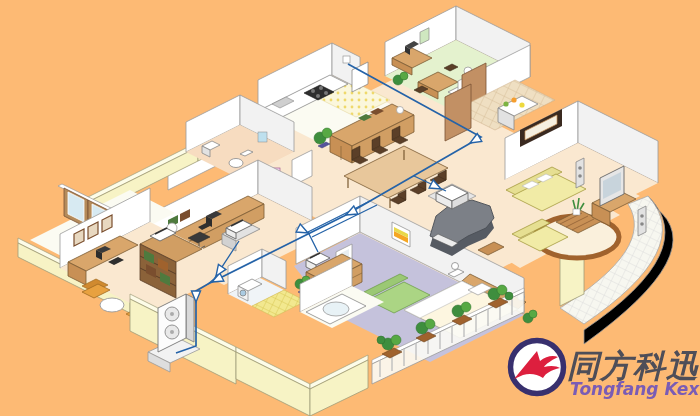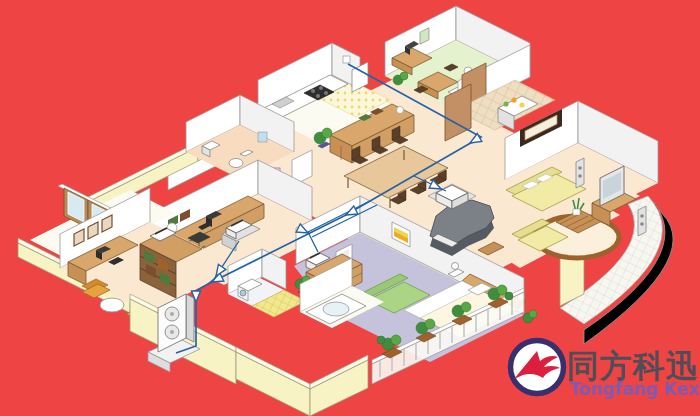--- a/index.html
+++ b/index.html
@@ -1,17 +1,17 @@
 <!DOCTYPE html>
 <html style="--cable: #2563a8; --wall-yellow: #f7f3c5; --floor-cream: #fae8d0; --floor-green: #e4f2ce; --floor-peach: #f7dcc0; --floor-lavender: #c5c2dc; --wood: #d9a66b; --sofa-yellow: #f1eba6; --sofa-green: #abd584; --piano-gray: #7c8087; --rug-brown: #a0622d; --logo-cn: #4e4e58; --logo-en: #7a5cb5;"><head>
 <meta charset="utf-8">
 <style>
   html,body{margin:0;padding:0;background:#fff;}
-  .canvas{position:relative;width:700px;height:416px;background:#ef4444;overflow:hidden;
-          font-family:"DejaVu Sans","Liberation Sans",sans-serif;}
+  .canvas{position:relative;width:700px;height:416px;background:#fdba74;overflow:hidden;
+          font-family:"DejaVu Sans","Liberation Sans",sans-serif;font-style:italic;}
   svg{position:absolute;left:0;top:0;}
   
   .w-face{fill:#ffffff;stroke:#9a9a9a;stroke-width:.8}
   .w-face-sh{fill:#f2f2f2;stroke:#9a9a9a;stroke-width:.8}
   .w-top{fill:#ffffff;stroke:#9a9a9a;stroke-width:.7}
   .y-face{fill:var(--wall-yellow,#f7f3c5);stroke:#9e9c78;stroke-width:.8}
   .y-top{fill:#fdfce8;stroke:#9e9c78;stroke-width:.7}
   .fl-cream{fill:var(--floor-cream,#fae8d0);stroke:none}
   .fl-green{fill:var(--floor-green,#e4f2ce);stroke:none}
   .fl-peach{fill:var(--floor-peach,#f7dcc0);stroke:none}

